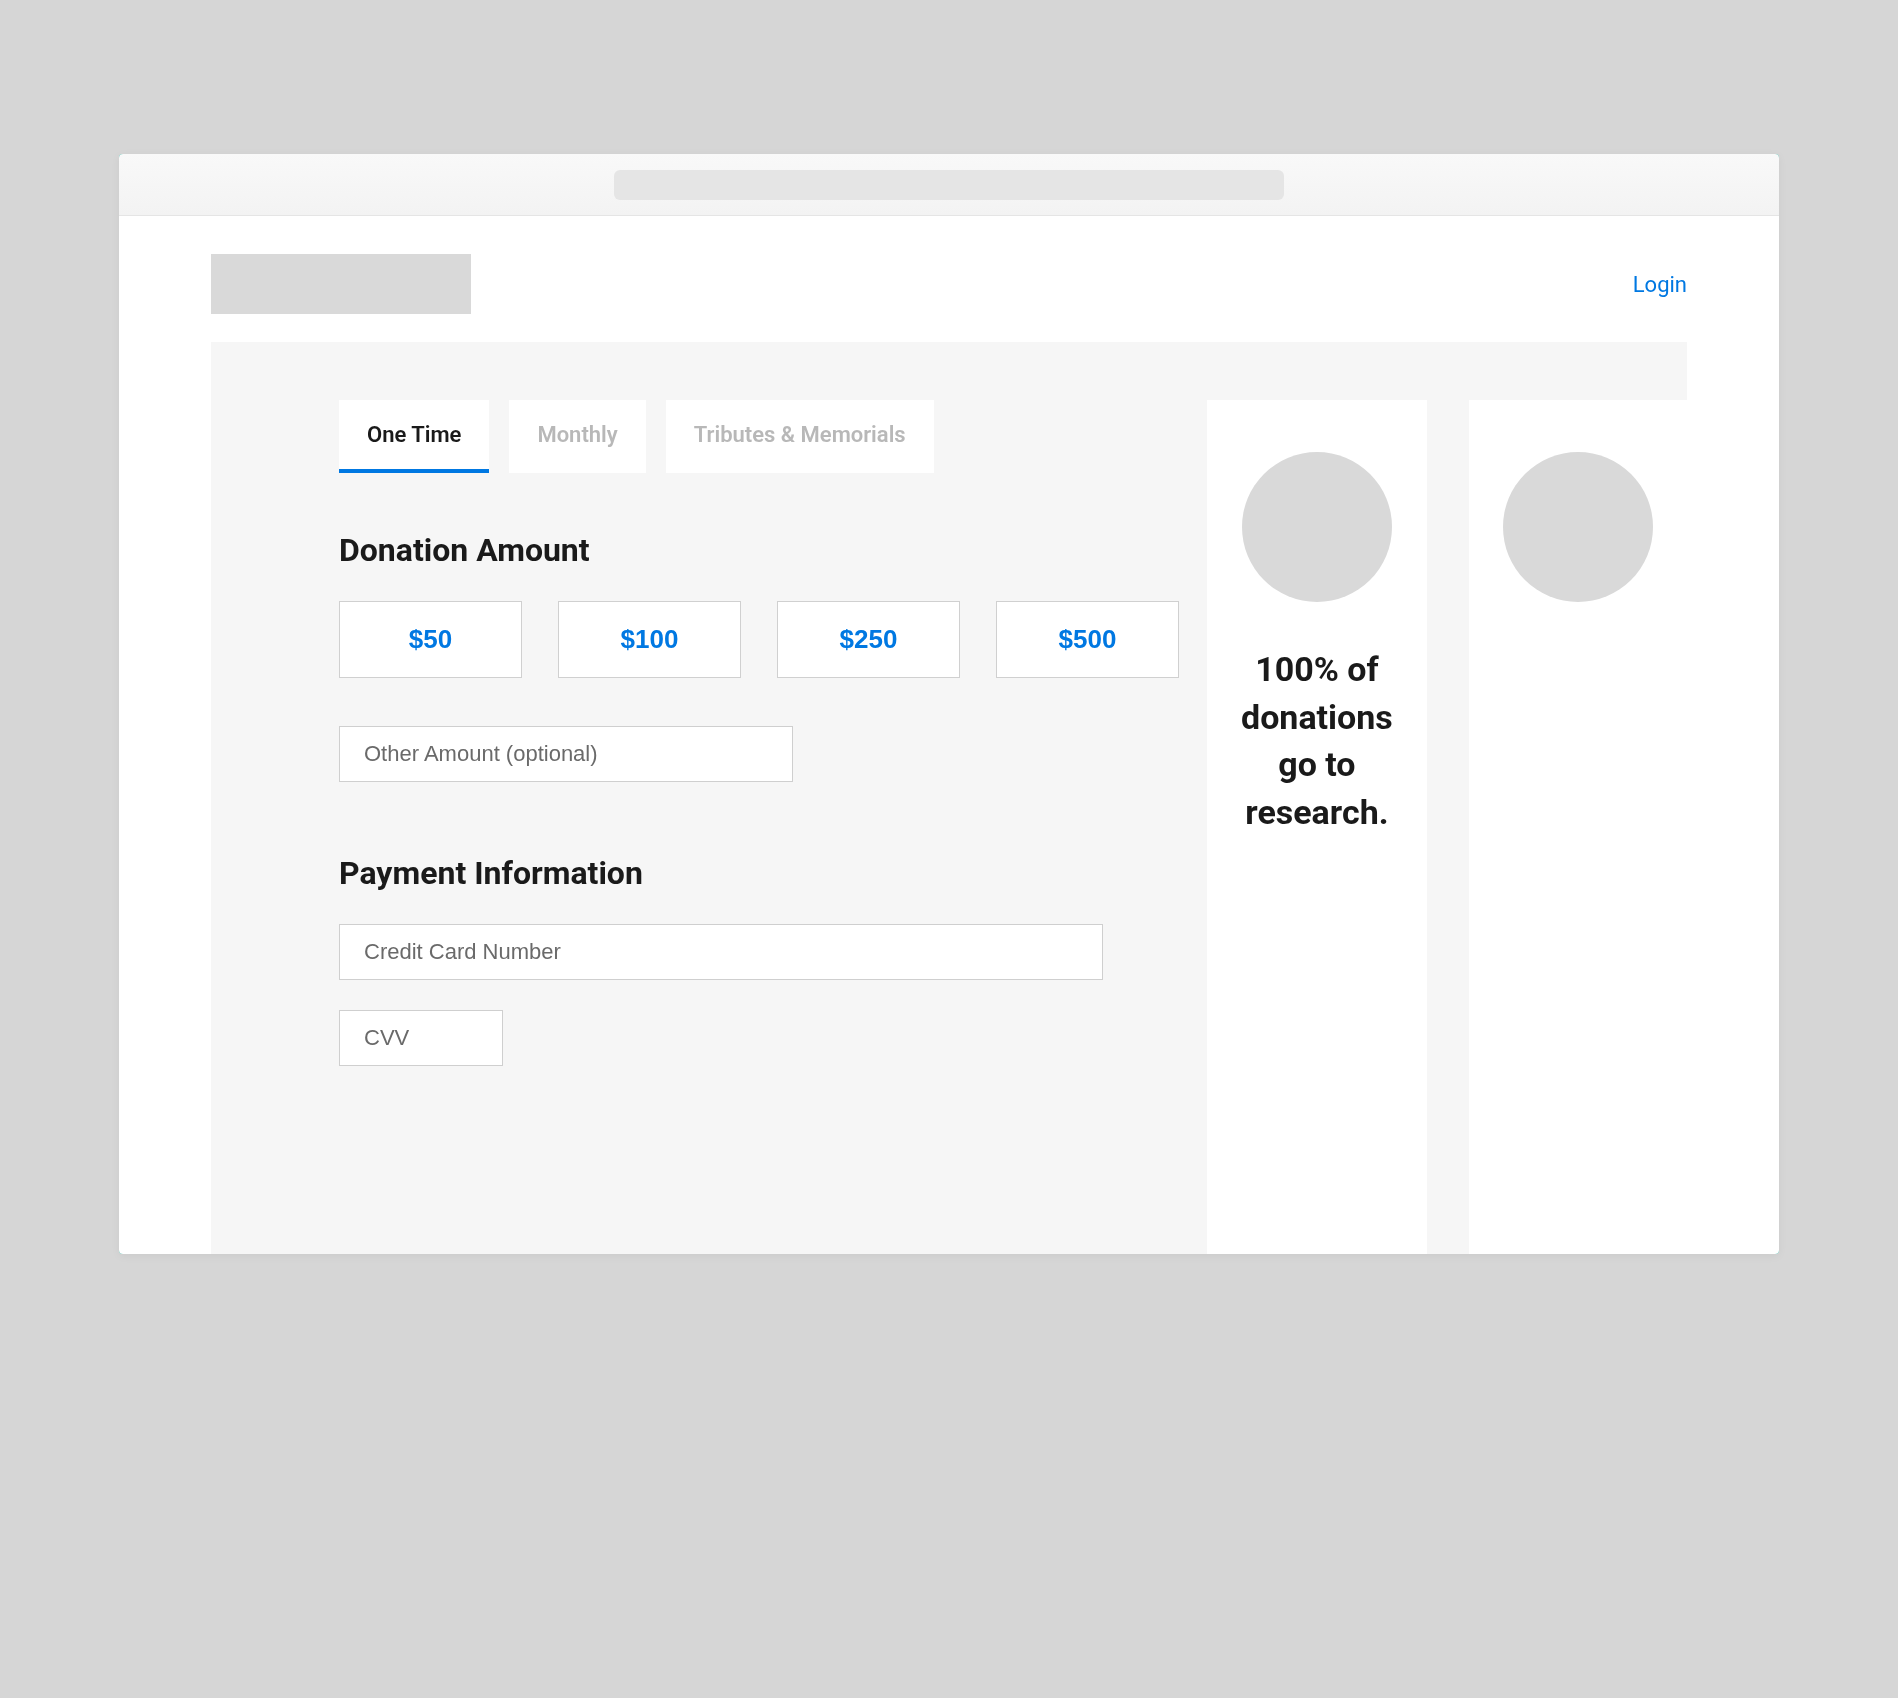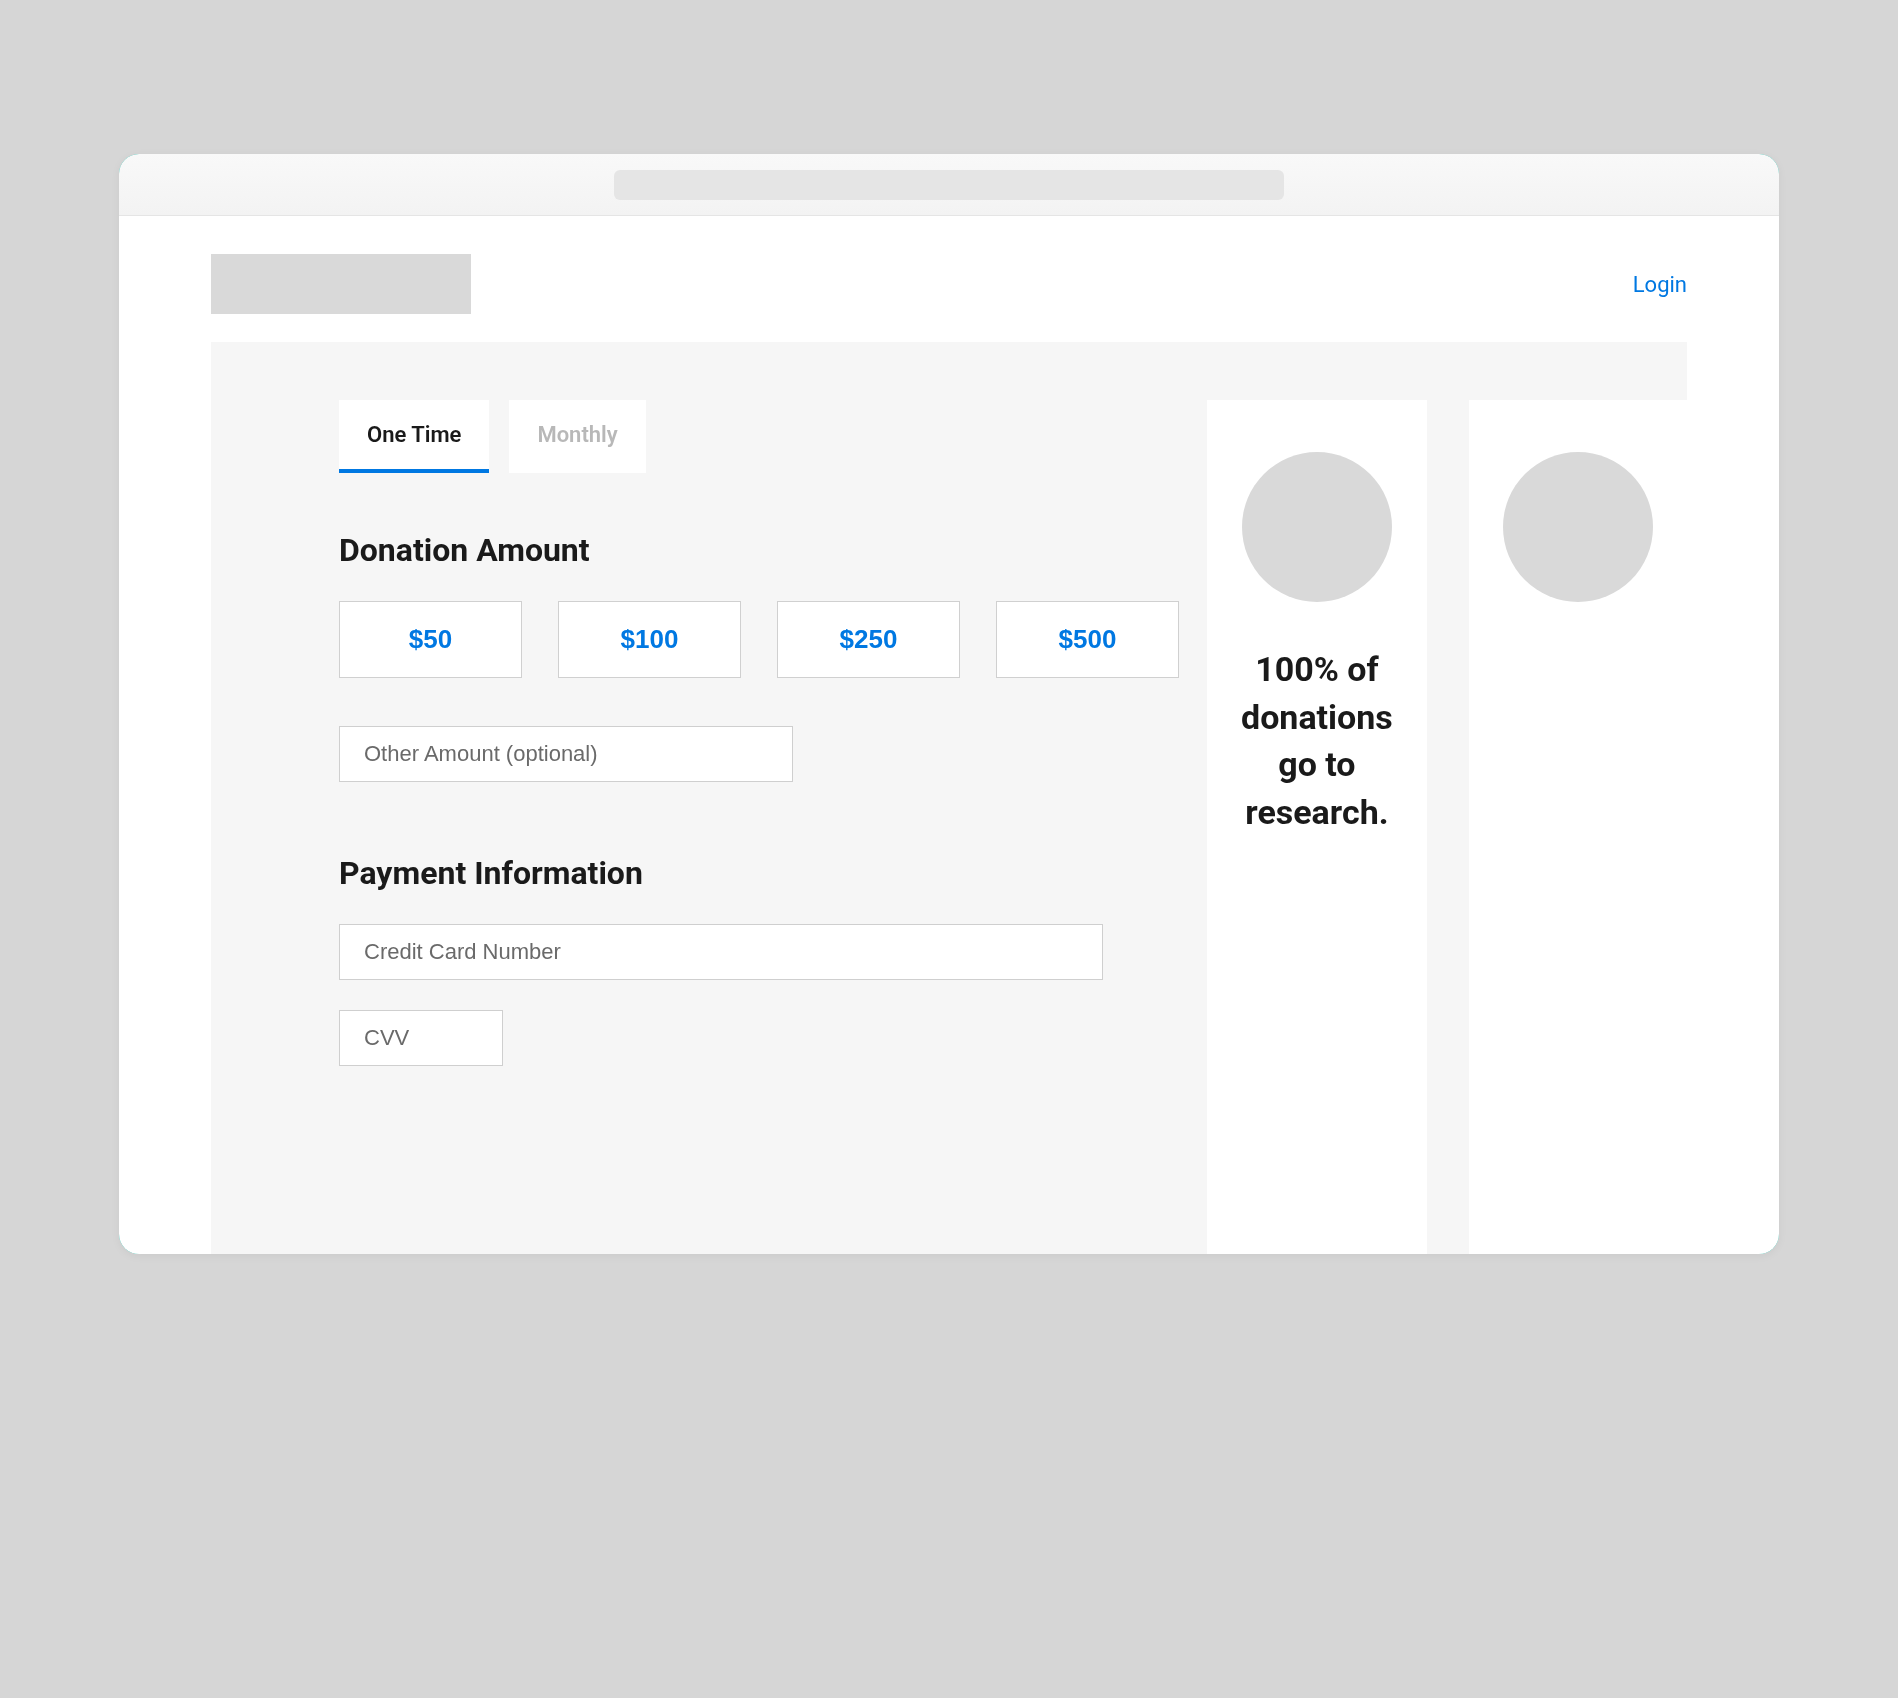--- a/index.html
+++ b/index.html
@@ -13,21 +13,21 @@
       width: 1898px;
       height: 1698px;
       display: flex;
       align-items: center;
       justify-content: center;
     }
     .browser-frame {
       width: 1660px;
       height: 1100px;
       background: #14b8a6;
-      border-radius: 20px;
+      border-radius: 4px;
       overflow: hidden;
       box-shadow: 0 2px 10px rgba(0,0,0,0.05);
       position: relative;
       margin-top: -290px;
     }
     .browser-toolbar {
       height: 62px;
       background: linear-gradient(#f9f9f9, #f3f3f3);
       border-bottom: 1px solid #e5e5e5;
       display: flex;
@@ -187,20 +187,21 @@
       <div class="logo-placeholder"></div>
       <a class="login-link">Login</a>
     </div>
 
     <div class="content-wrap">
       <div class="left-col">
 
         <div class="tabs">
           <div class="tab active">One Time</div>
           <div class="tab">Monthly</div>
+          <div class="tab">Tributes &amp; Memorials</div>
         </div>
 
         <h2 class="section-title">Donation Amount</h2>
 
         <div class="amount-row">
           <button class="amount-btn">$50</button>
           <button class="amount-btn">$100</button>
           <button class="amount-btn">$250</button>
           <button class="amount-btn">$500</button>
         </div>

